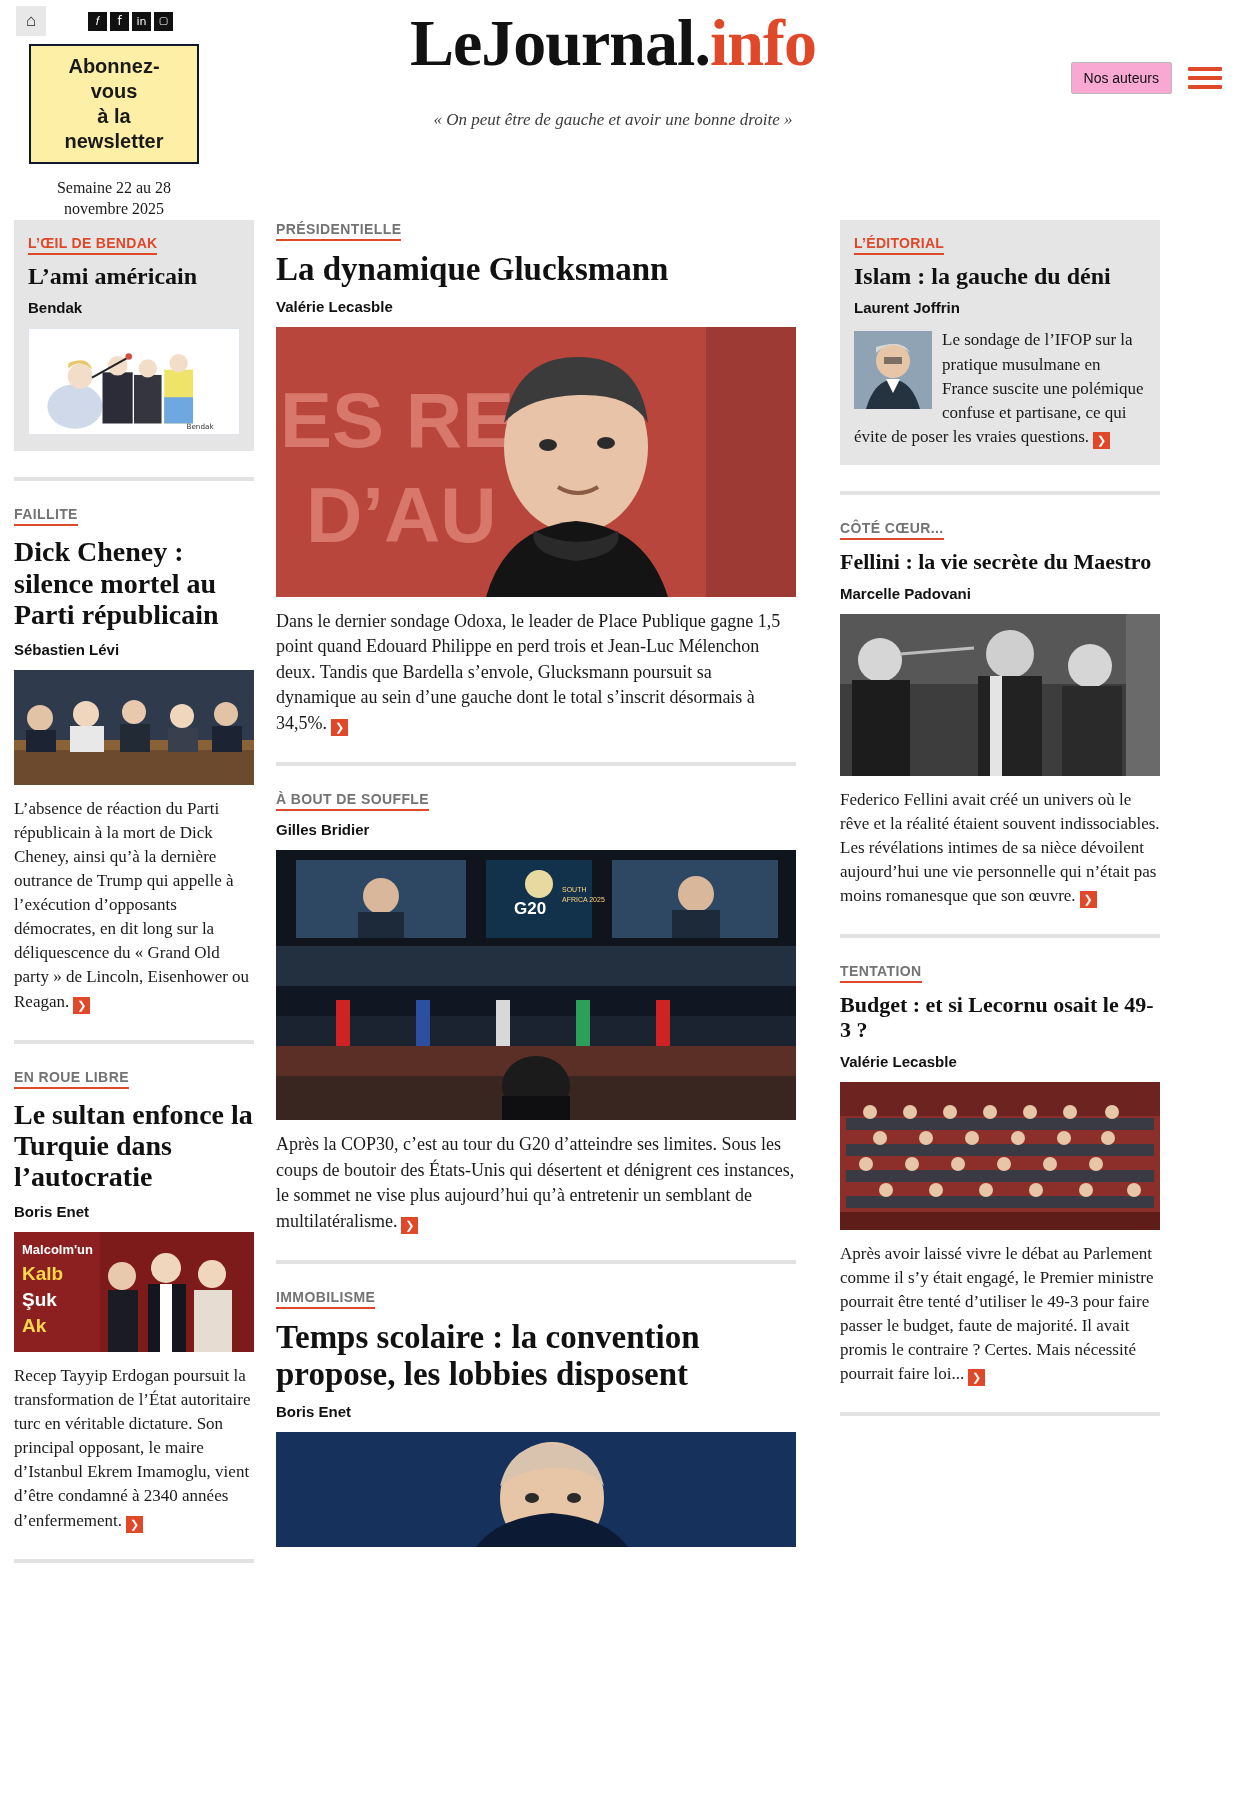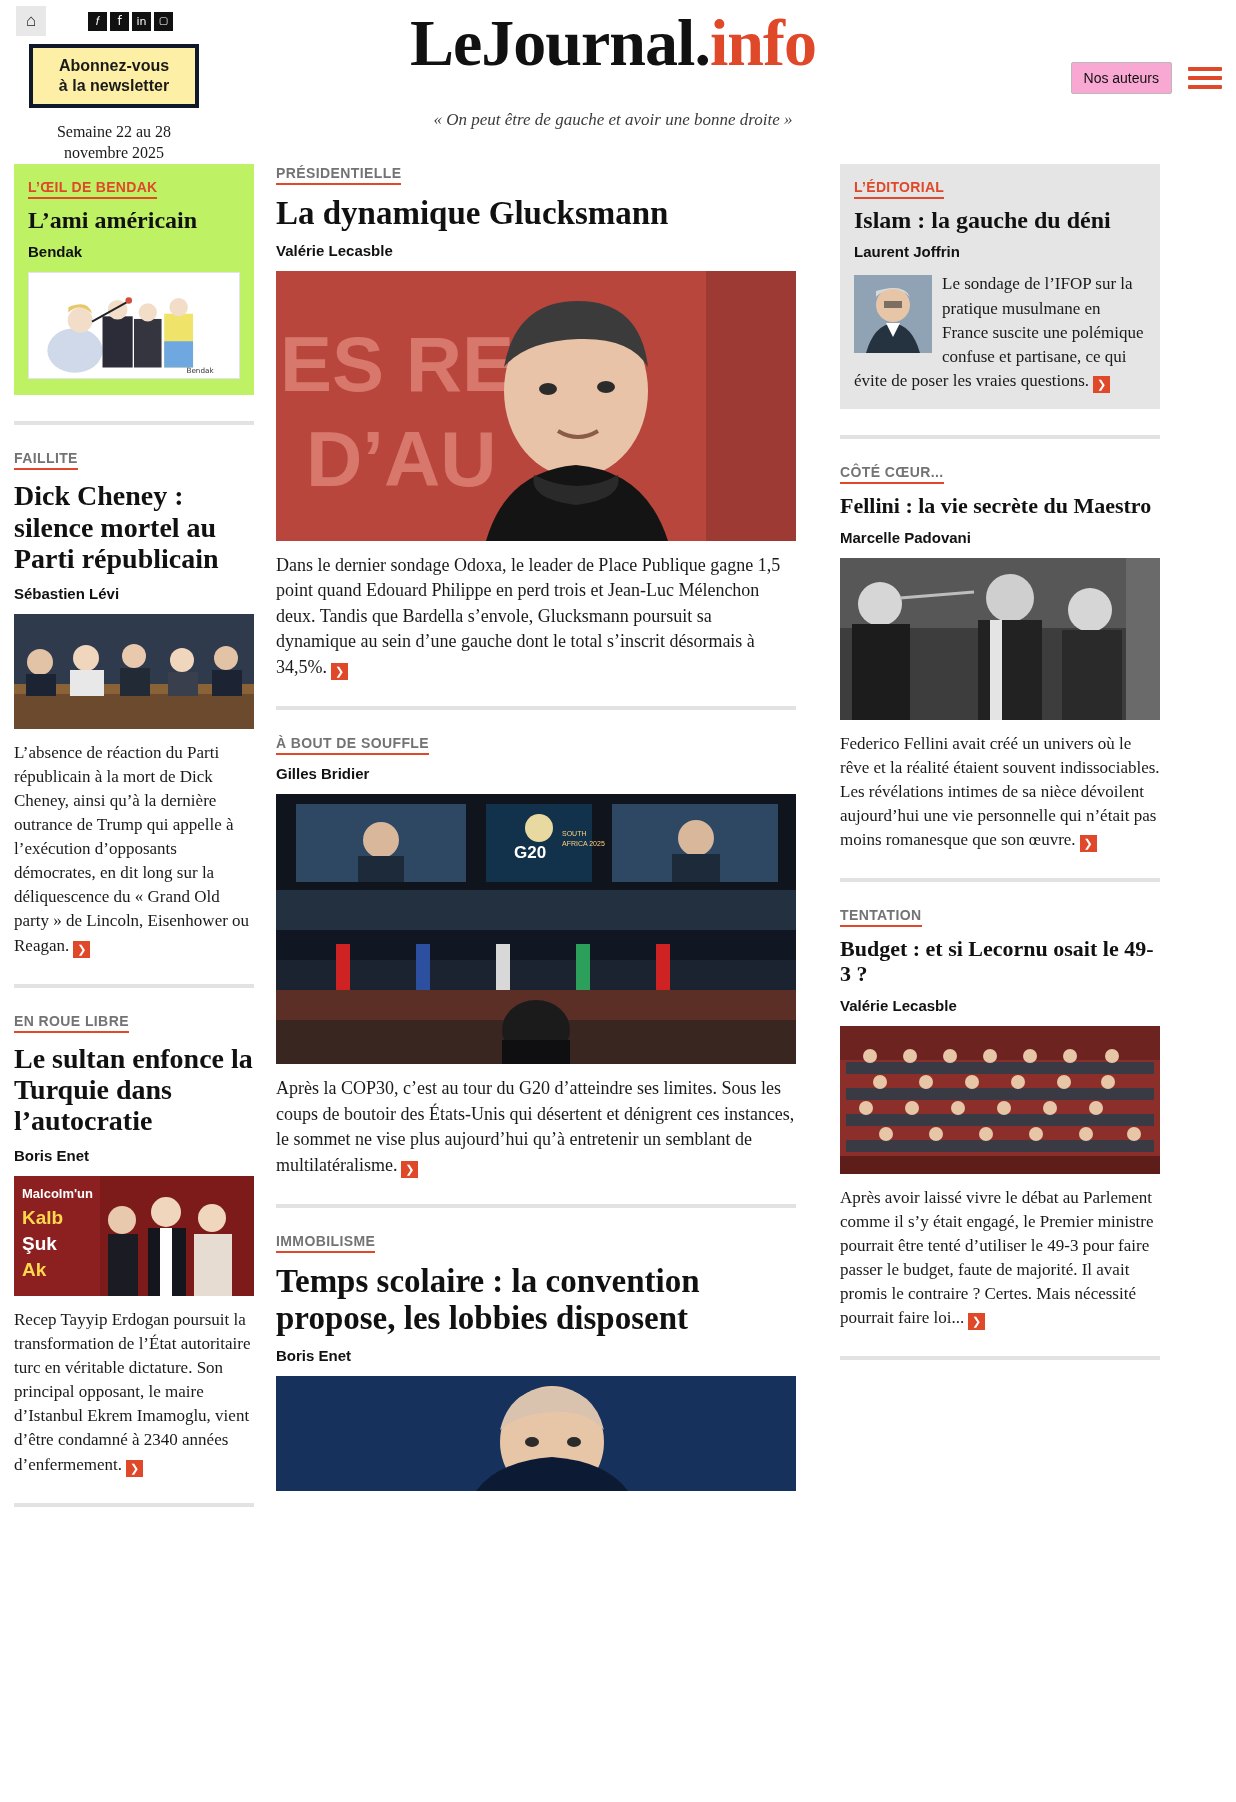--- a/index.html
+++ b/index.html
@@ -47,25 +47,25 @@
     background: #111;
     color: #fff;
     font-family: "DejaVu Sans", sans-serif;
     font-size: 12px;
     display: flex; align-items: center; justify-content: center;
     line-height: 1;
   }
   .newsletter-btn {
     margin-top: 8px;
     background: #fdf0a6;
-    border: 4px solid #0f172a;
+    border: 2px solid #0f172a;
     color: #1a1a1a;
     font-family: "Liberation Sans", sans-serif;
     font-weight: bold;
-    font-size: 16px;
+    font-size: 20px;
     line-height: 1.25;
     text-align: center;
     padding: 8px 16px;
     width: 170px;
     cursor: pointer;
   }
   .week {
     margin-top: 14px;
     text-align: center;
     font-size: 16px;
@@ -189,21 +189,21 @@
     border-top: 4px solid #e2e2e2;
     margin: 26px 0 24px 0;
   }
 
   
   .photo { width: 100%; display: block; overflow: hidden; position: relative; }
   .photo svg { display: block; width: 100%; height: 100%; }
 
   
   .bendak-box {
-    background: #bef264;
+    background: #e5e5e5;
     padding: 14px 14px 16px 14px;
   }
   .bendak-kicker {
     font-family: "Liberation Sans", sans-serif;
     font-weight: bold;
     font-size: 14px;
     color: #e0482a;
     border-bottom: 2px solid #e0482a;
     display: inline-block;
     padding-bottom: 2px;

